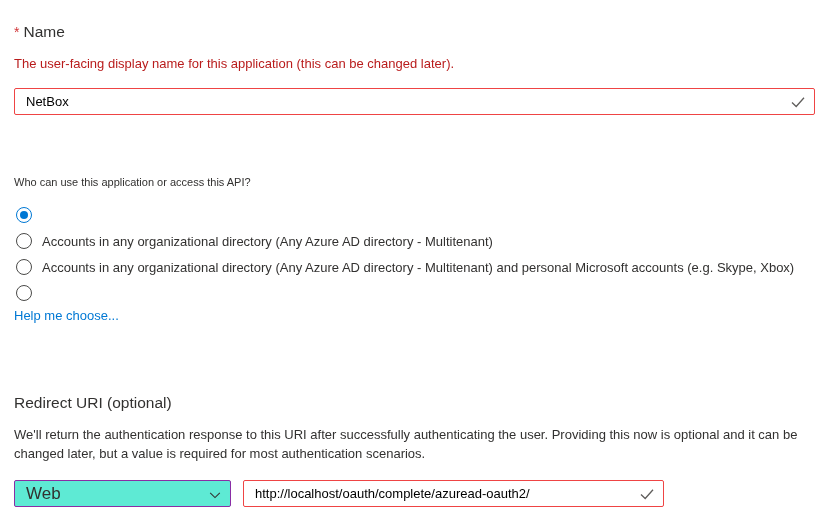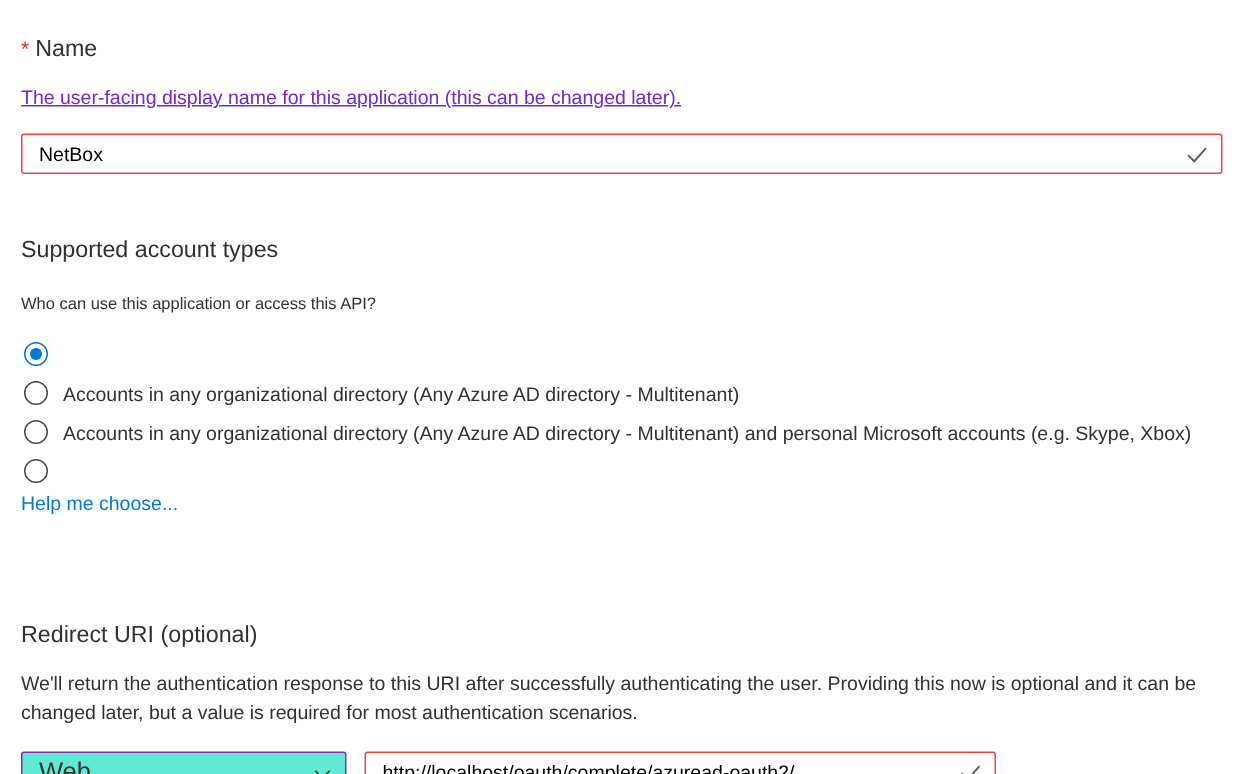--- a/index.html
+++ b/index.html
@@ -16,24 +16,23 @@
   .section-heading {
     font-size: 15.5px;
     font-weight: 400;
     color: #323130;
     line-height: 20px;
   }
   .required-marker { color: #d13438; margin-right: 4px; font-size: 14px; }
 
   .field-desc {
     font-size: 13px;
-    color: #6d28d9;
+    color: #b91c1c;
     line-height: 19px;
     margin-top: 12px;
-    text-decoration: underline;
   }
 
   .input-wrap {
     position: relative;
     margin-top: 15px;
     height: 27px;
   }
   .input-wrap input {
     width: 100%;
     height: 27px;
@@ -150,21 +149,20 @@
     <span class="check-icon">
       <svg viewBox="0 0 16 16" width="16" height="16">
           <path d="M2 8.5 L6.2 12.5 L14 3.8" fill="none" stroke="#605e5c" stroke-width="1.3"></path>
         </svg>
     </span>
   </div>
 
   <div class="gap-lg"></div>
 
   
-  <div class="section-heading">Supported account types</div>
   <div class="question">Who can use this application or access this API?</div>
 
   <div class="radio-group">
     <div class="radio-row">
       <span class="radio selected"></span>
     </div>
     <div class="radio-row">
       <span class="radio"></span>
       <span class="radio-label">Accounts in any organizational directory (Any Azure AD directory - Multitenant)</span>
     </div>

